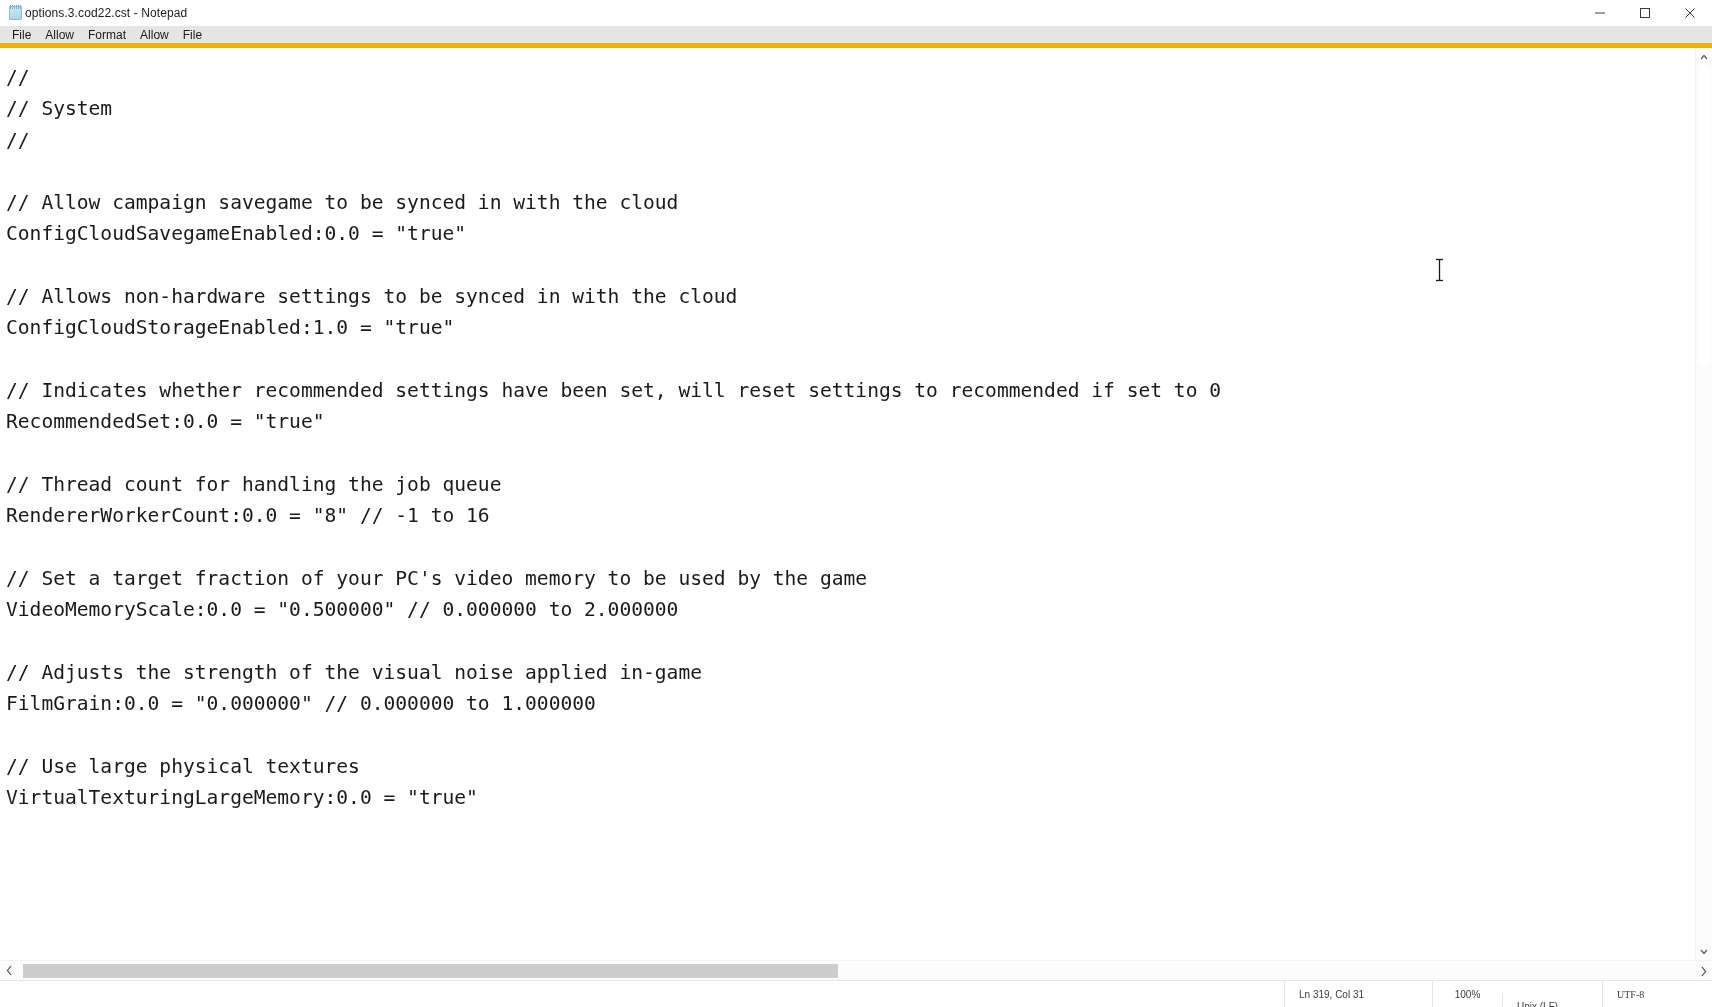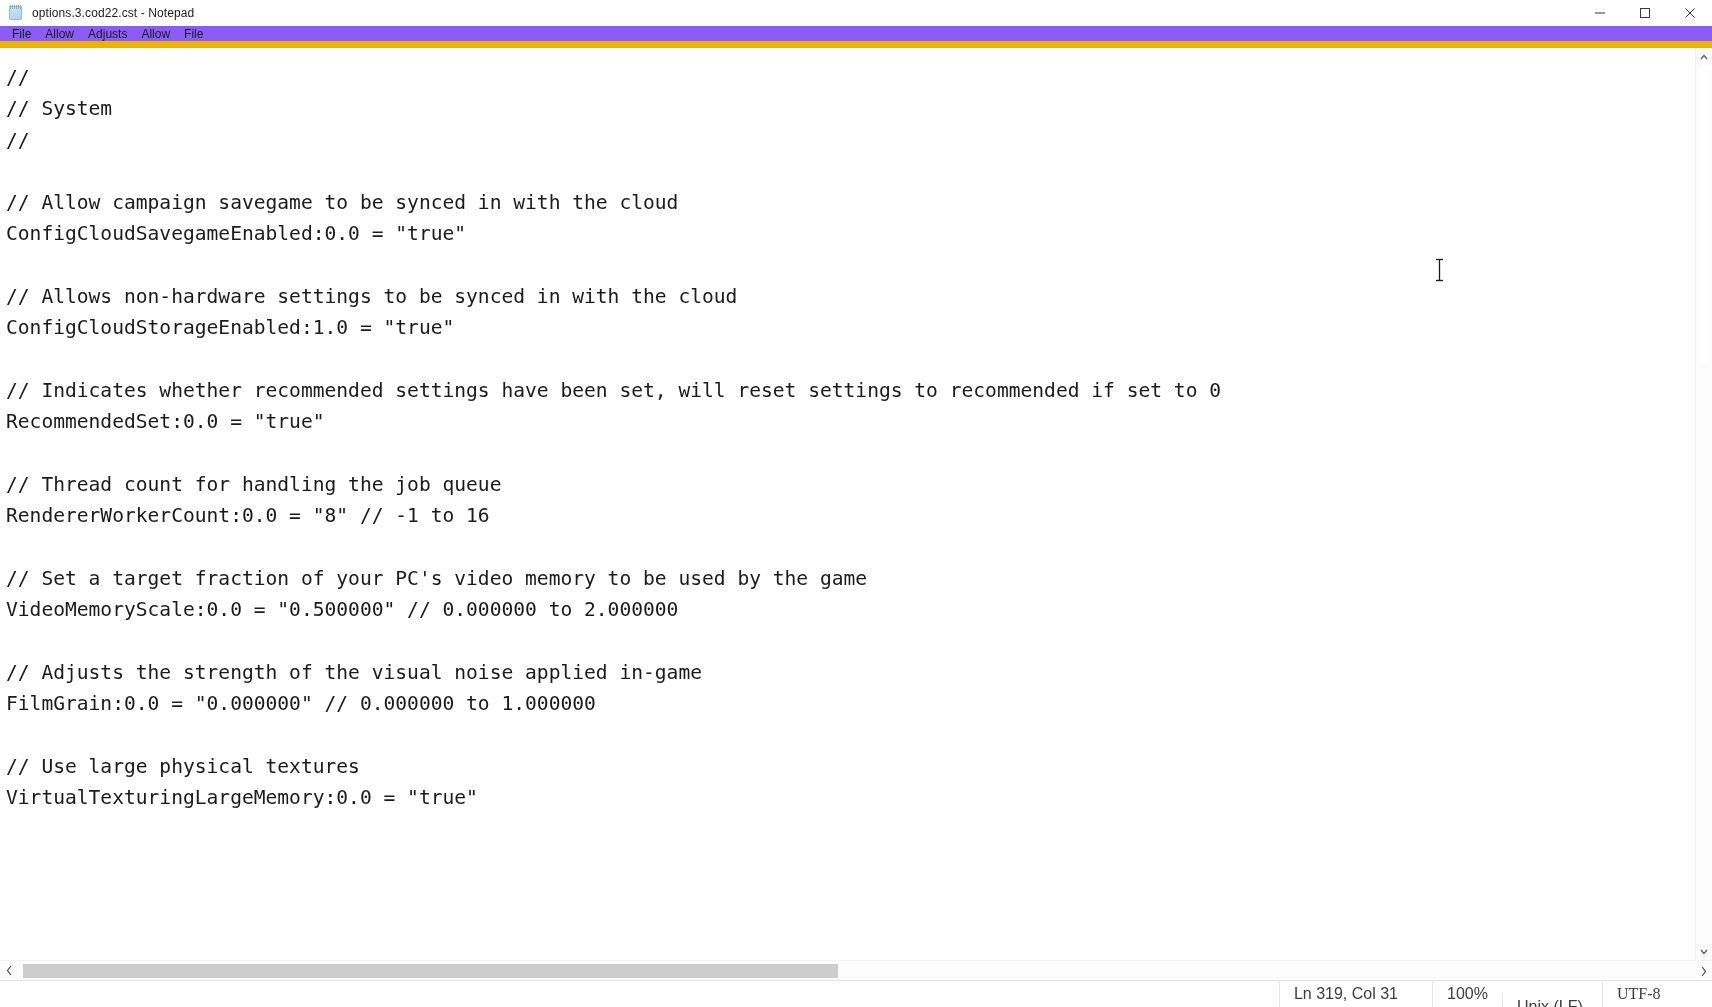--- a/index.html
+++ b/index.html
@@ -23,21 +23,21 @@
     flex: 0 0 26px;
     display: flex;
     align-items: center;
     background: #ffffff;
     position: relative;
     user-select: none;
   }
   .title-left {
     display: flex; align-items: center;
     padding-left: 8px;
-    gap: 8px;
+    gap: 1px;
   }
   .app-icon {
     width: 16px; height: 16px;
     position: relative;
     flex: 0 0 16px;
   }
   .app-icon .sheet {
     position: absolute; left: 1px; top: 1px;
     width: 13px; height: 14px;
     background: linear-gradient(160deg, #cfe9f5 0%, #b9dcee 60%, #a9d2e8 100%);
@@ -71,22 +71,22 @@
   }
   .wc-btn svg { display: block; }
 
   
   .menubar {
     height: 22px;
     flex: 0 0 22px;
     display: flex;
     align-items: center;
     padding-left: 5px;
-    background: #8b5cf6;
-    border-bottom: 7px solid #eab308;
+    background: #e5e5e5;
+    border-bottom: 5px solid #eab308;
     user-select: none;
   }
   .menu-item {
     font-size: 12px;
     color: #1b1b1b;
     padding: 2px 7px;
     border-radius: 3px;
     white-space: nowrap;
   }
 
@@ -190,21 +190,21 @@
 
   
   .statusbar {
     flex: 0 0 27px;
     height: 27px;
     background: #ffffff;
     border-top: 1px solid #e6e6e6;
     display: flex;
     justify-content: flex-end;
     align-items: center;
-    font-size: 16px;
+    font-size: 10px;
     color: #3c3c3c;
     user-select: none;
   }
   .status-cell {
     padding: 0 14px;
     height: 27px;
     display: flex; align-items: center;
     border-left: 1px solid #e6e6e6;
     white-space: nowrap;
   }
@@ -249,21 +249,21 @@
             <line x1="1.5" y1="1.5" x2="10.5" y2="10.5" stroke="currentColor" stroke-width="1"></line>
             <line x1="10.5" y1="1.5" x2="1.5" y2="10.5" stroke="currentColor" stroke-width="1"></line>
           </svg>
       </div>
     </div>
   </div>
 
   <div class="menubar">
     <div class="menu-item">File</div>
     <div class="menu-item">Allow</div>
-    <div class="menu-item">Adjusts</div>
+    <div class="menu-item">Format</div>
     <div class="menu-item">Allow</div>
     <div class="menu-item">File</div>
   </div>
 
   <div class="editor-wrap">
     <div class="editor">
       <pre class="code">//
 // System
 //
 

